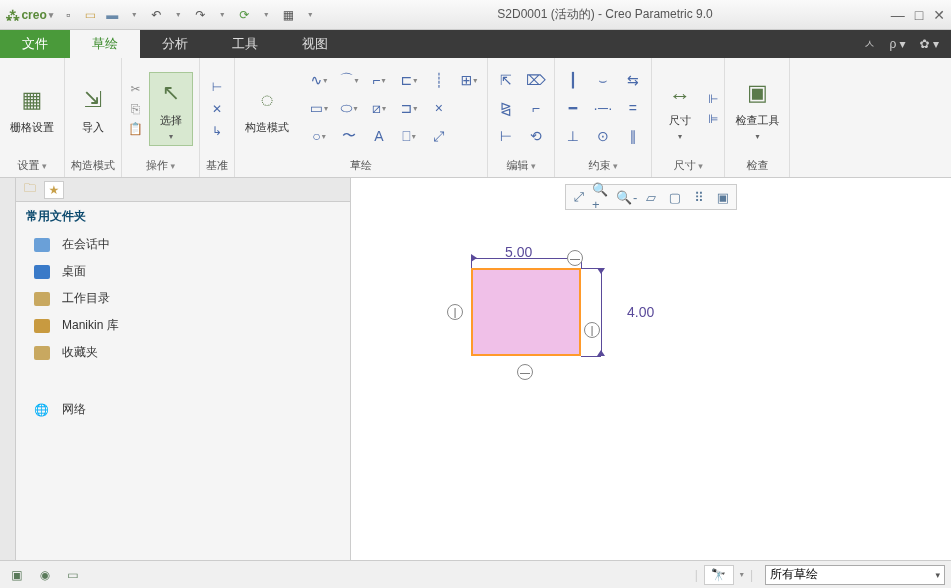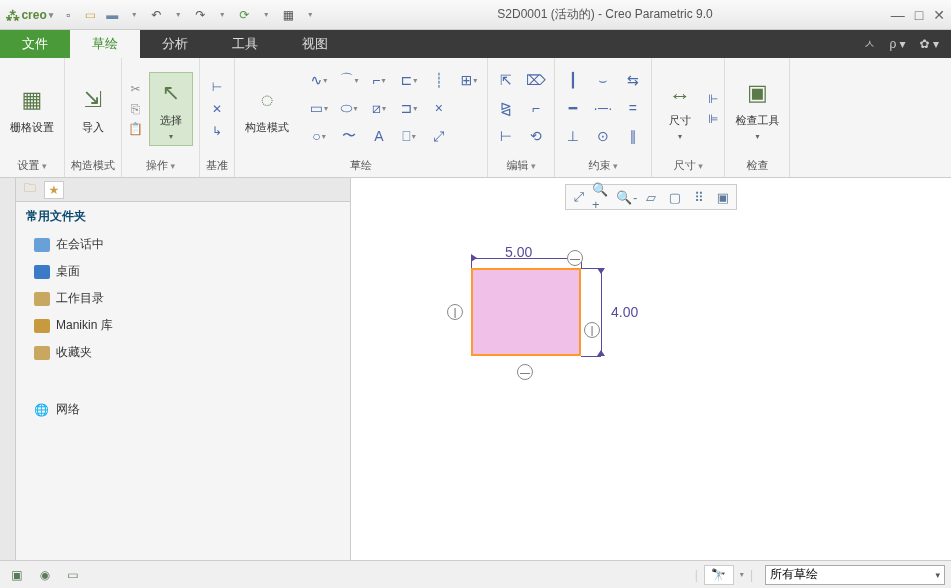--- a/index.html
+++ b/index.html
@@ -27,21 +27,21 @@
 .bigbtn .tx { font-size:11px; color:#333; text-align:center;}
 .bigbtn.sel { background:#d8e8d0; border:1px solid #a8c898; }
 .toolgrid { display:grid; grid-template-rows:repeat(3,26px); grid-auto-flow:column; gap:2px 6px; }
 .toolgrid span { width:24px; height:24px; display:flex; align-items:center; justify-content:center; color:#4a6aaa; cursor:pointer; font-size:14px; }
 .toolgrid span.dd::after { content:"▾"; font-size:8px; color:#888; margin-left:1px; }
 .workspace { flex:1; display:flex; min-height:0; }
 .sidebar { width:335px; background:#f5f5f5; border-right:1px solid #ccc; display:flex; flex-direction:column; }
 .sidetabs { height:24px; background:#e8e8e8; display:flex; align-items:center; padding:0 4px; gap:4px; border-bottom:1px solid #ccc;}
 .sidetabs span { width:20px; height:18px; display:flex; align-items:center; justify-content:center; cursor:pointer; font-size:12px;}
 .sidehdr { padding:6px 10px; font-weight:bold; color:#0c4a6e; }
-.sideitem { padding:5px 10px 5px 18px; display:flex; align-items:center; gap:6px; cursor:pointer; color:#333; }
+.sideitem { padding:5px 10px 5px 18px; display:flex; align-items:center; gap:12px; cursor:pointer; color:#333; }
 .sideitem .ic { width:16px; height:14px; display:inline-block; }
 .sidefoot { margin-top:auto; border-top:1px solid #ccc; padding:6px 10px; color:#555; cursor:pointer; }
 .canvas { flex:1; background:#fff; position:relative; }
 .viewbar { position:absolute; top:6px; left:50%; transform:translateX(-50%); background:#f8f8f8; border:1px solid #ccc; display:flex; padding:2px; gap:2px; }
 .viewbar span { width:22px; height:20px; display:flex; align-items:center; justify-content:center; cursor:pointer; color:#5a7a9a; font-size:13px;}
 .sketch { position:absolute; left:120px; top:90px; }
 .rect { position:absolute; left:0; top:0; width:110px; height:88px; background:#f0c0e8; border:2px solid #ff9a2a; }
 .constraint { position:absolute; width:16px; height:16px; border:1px solid #888; border-radius:50%; background:#fff; display:flex; align-items:center; justify-content:center; font-size:10px; color:#555;}
 .dimtext { position:absolute; color:#5a4a9a; font-size:14px; font-family:Liberation Sans, sans-serif; }
 .statusbar { height:28px; background:#f0f0f0; border-top:1px solid #ccc; display:flex; align-items:center; padding:0 6px; gap:6px; }
@@ -266,21 +266,21 @@
       <span>⠿</span>
       <span>▣</span>
     </div>
     <div class="sketch">
 
       <div class="dimtext" style="left:34px;top:-24px">5.00</div>
       <div style="position:absolute;left:0;top:-10px;width:110px;height:0;border-top:1px solid #5a4a9a"></div>
       <div style="position:absolute;left:0;top:-14px;border-left:6px solid #5a4a9a;border-top:4px solid transparent;border-bottom:4px solid transparent"></div>
       <div style="position:absolute;left:104px;top:-14px;border-right:6px solid #5a4a9a;border-top:4px solid transparent;border-bottom:4px solid transparent"></div>
 
-      <div class="dimtext" style="left:140px;top:36px">4.00</div>
+      <div class="dimtext" style="left:156px;top:36px">4.00</div>
       <div style="position:absolute;left:130px;top:0;height:88px;width:0;border-left:1px solid #5a4a9a"></div>
       <div style="position:absolute;left:126px;top:0;border-top:6px solid #5a4a9a;border-left:4px solid transparent;border-right:4px solid transparent"></div>
       <div style="position:absolute;left:126px;top:82px;border-bottom:6px solid #5a4a9a;border-left:4px solid transparent;border-right:4px solid transparent"></div>
 
       <div style="position:absolute;left:0;top:-10px;height:10px;width:0;border-left:1px solid #5a4a9a"></div>
       <div style="position:absolute;left:110px;top:-10px;height:10px;width:0;border-left:1px solid #5a4a9a"></div>
       <div style="position:absolute;left:110px;top:0;width:20px;height:0;border-top:1px solid #5a4a9a"></div>
       <div style="position:absolute;left:110px;top:88px;width:20px;height:0;border-top:1px solid #5a4a9a"></div>
       <div class="rect"></div>
       <div class="constraint" style="left:-24px;top:36px">|</div>

